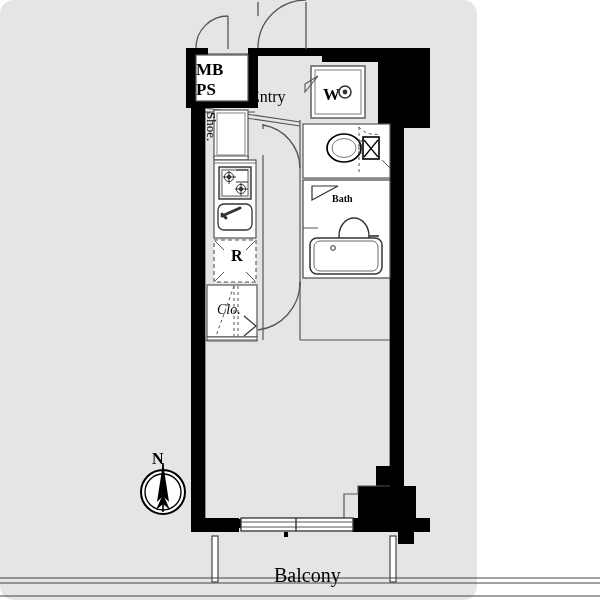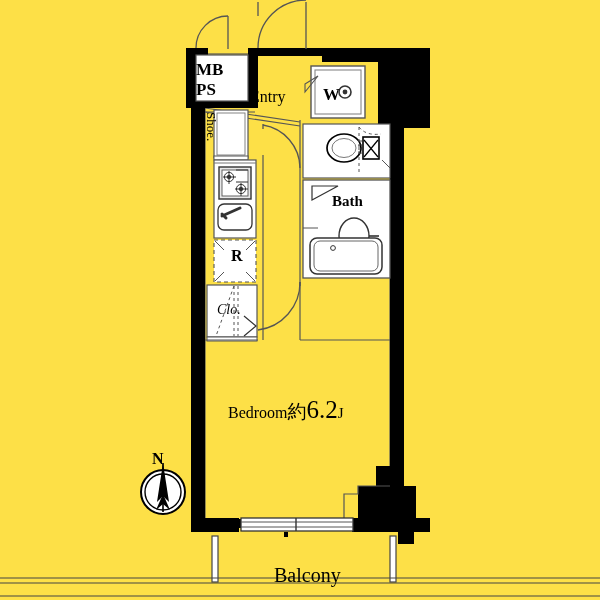--- a/index.html
+++ b/index.html
@@ -1,29 +1,29 @@
 <!DOCTYPE html>
 <html><head>
 <meta charset="utf-8">
 <style>
   html,body{margin:0;padding:0;background:#ffffff;}
   body{width:600px;height:600px;overflow:hidden;
        font-family:"Liberation Serif", serif;}
-  #stage{position:relative;width:600px;height:600px;background:#fde047;}
+  #stage{position:relative;width:477px;height:600px;background:#e5e5e5;border-radius:14px;}
   #plan{position:absolute;left:0;top:0;}
   .lbl{position:absolute;color:#000;white-space:nowrap;
        font-family:"Liberation Serif", serif;}
   .lbl-mb   {left:196px; top:60px;  font-size:17px; font-weight:700; line-height:20px;}
   .lbl-entry{left:250px; top:80px;  font-size:16px;margin-top:8px;}
   .lbl-w    {left:323px; top:85px;  font-size:17px; font-weight:700;}
   .lbl-shoe {left:219px; top:112px; font-size:13px;
              transform:rotate(90deg); transform-origin:left top;}
   .lbl-r    {left:231px; top:247px; font-size:16px; font-weight:700;}
   .lbl-clo  {left:217px; top:302px; font-size:14px;font-style:italic;}
-  .lbl-bath {left:332px; top:193px; font-size:15px; font-weight:700;}
+  .lbl-bath {left:332px; top:193px; font-size:10px; font-weight:700;}
   .lbl-bed  {left:228px; top:396px; font-size:16px;}
   .lbl-bed .big{font-size:25px;}
   .lbl-bed .jp{font-size:19px;font-family:"DejaVu Serif",serif;}
   .lbl-bed .jsuf{font-size:15px;}
   .lbl-balcony{left:274px; top:548px; font-size:20px;margin-top:16px;}
   .lbl-n    {left:152px; top:450px; font-size:16px; font-weight:700;}
 </style>
 </head>
 <body>
 
@@ -246,21 +246,18 @@
   <div class="lbl lbl-shoe">Shoe.</div>
 
   <div class="lbl lbl-w">W</div>
 
   <div class="lbl lbl-r">R</div>
 
   <div class="lbl lbl-clo">Clo.</div>
 
   <div class="lbl lbl-bath">Bath</div>
 
-  <div class="lbl lbl-bed">
-    <span>Bedroom</span><span class="jp">約</span><span class="big">6.2</span><span class="jsuf">J</span>
-  </div>
 
   <div class="lbl lbl-balcony">Balcony</div>
 
   <div class="lbl lbl-n">N</div>
 
 </div>
 
 </body></html>

